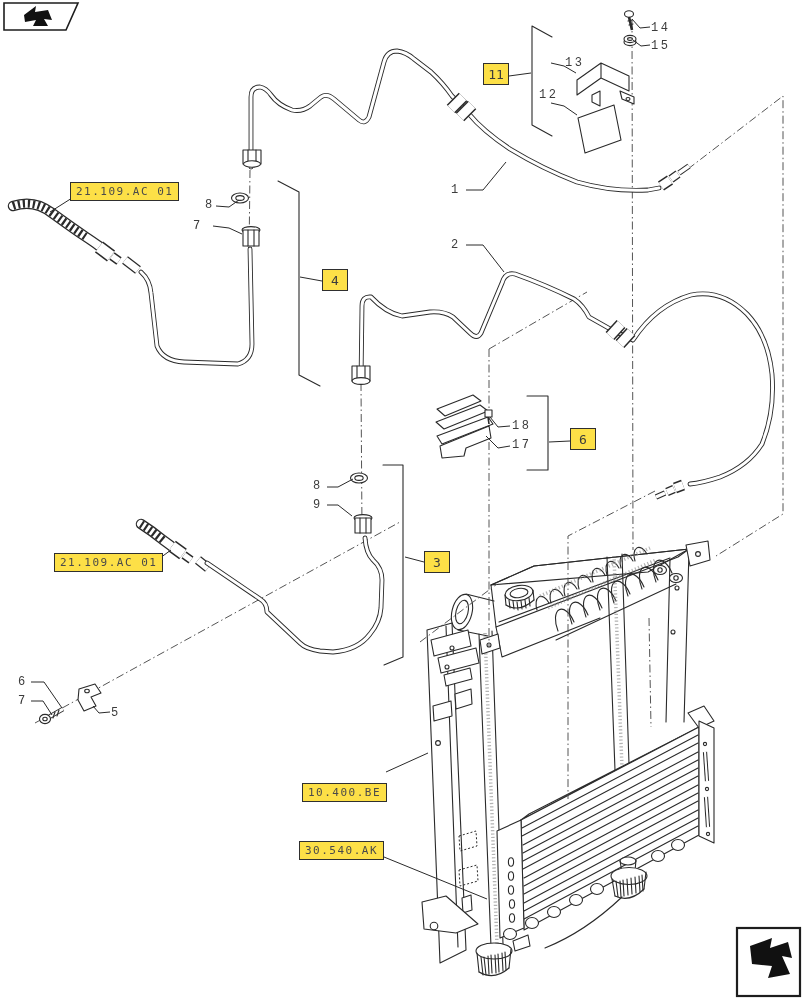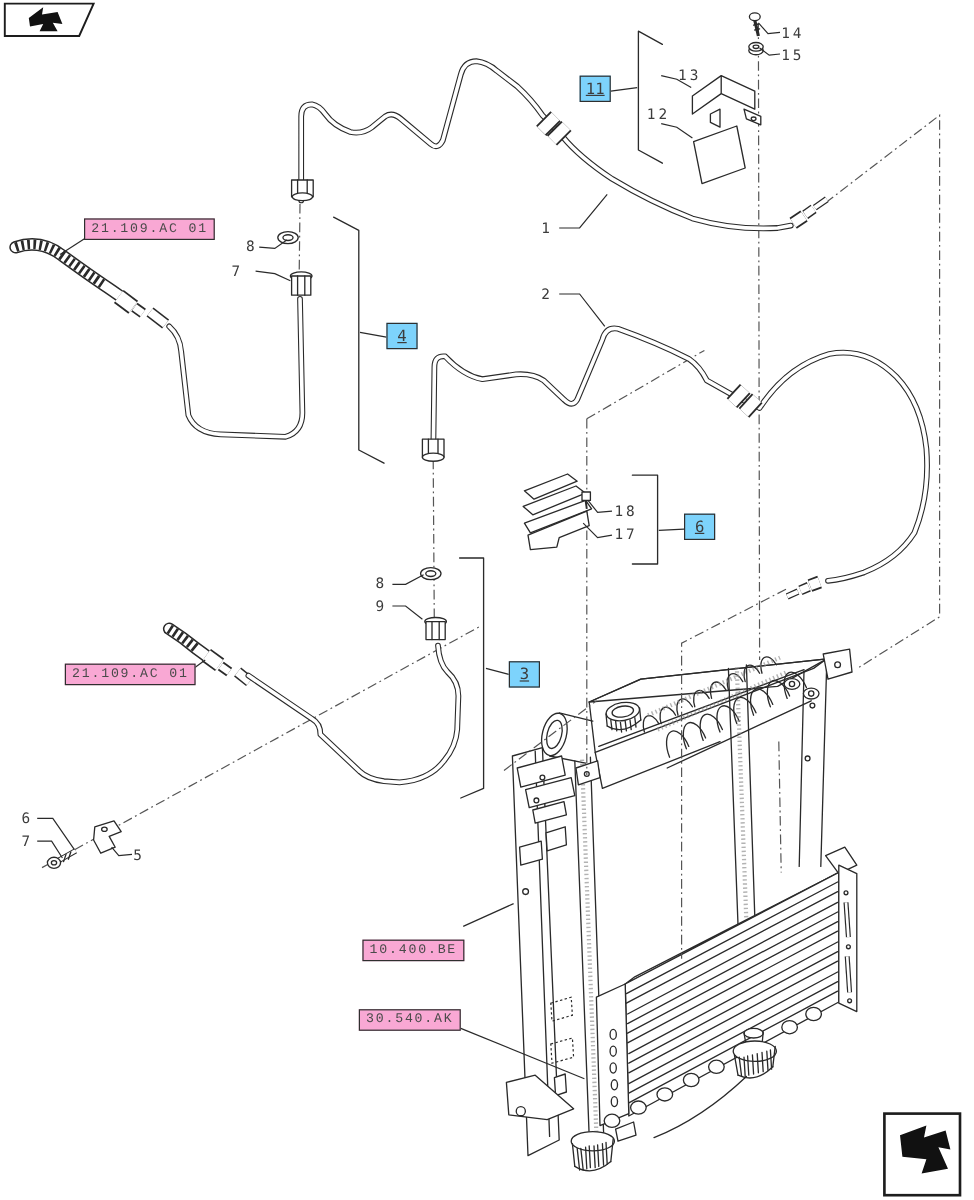--- a/index.html
+++ b/index.html
@@ -1,23 +1,23 @@
 <!DOCTYPE html>
 <html><head>
 <meta charset="utf-8">
 <style>
   html,body{margin:0;padding:0;background:#e8e8e8;}
   #stage{position:relative;width:812px;height:1000px;background:#ffffff;overflow:hidden;
          font-family:"DejaVu Sans Mono",monospace;}
   #art{position:absolute;left:0;top:0;}
-  .pn{position:absolute;font-size:12px;letter-spacing:2.5px;color:#3c3c3c;white-space:nowrap;}
-  .refbox{position:absolute;border:1.2px solid #2f2f2f;background:#f9a8d4;padding:2px 5px;
-          font-size:11px;letter-spacing:1.5px;color:#4a4a4a;white-space:nowrap;font-family:Liberation Mono, monospace;}
-  .gbox{position:absolute;border:1.2px solid #2f2f2f;background:#7dd3fc;width:24px;height:20px;
-        display:flex;align-items:center;justify-content:center;font-size:13px;color:#3c3c3c;text-decoration:underline;}
+  .pn{position:absolute;font-size:12px;letter-spacing:2.5px;color:#3c3c3c;white-space:nowrap;font-family:Liberation Mono, monospace;}
+  .refbox{position:absolute;border:1.2px solid #2f2f2f;background:#fde047;padding:2px 5px;
+          font-size:11px;letter-spacing:1.5px;color:#4a4a4a;white-space:nowrap;}
+  .gbox{position:absolute;border:1.2px solid #2f2f2f;background:#fde047;width:24px;height:20px;
+        display:flex;align-items:center;justify-content:center;font-size:13px;color:#3c3c3c;}
   
   .ln{stroke:#2a2a2a;stroke-width:1.1;fill:none;stroke-linejoin:round;stroke-linecap:round;}
   .fw{fill:#ffffff;stroke:#2a2a2a;stroke-width:1.1;stroke-linejoin:round;}
   .dd{stroke:#555;stroke-width:1;fill:none;stroke-dasharray:8 3 1.5 3;}
   .ld{stroke:#2a2a2a;stroke-width:1;fill:none;}
   .to{stroke:#2a2a2a;stroke-width:4.8;fill:none;stroke-linecap:round;stroke-linejoin:round;}
   .ti{stroke:#fff;stroke-width:3;fill:none;stroke-linecap:round;stroke-linejoin:round;}
   .ho{stroke:#2a2a2a;stroke-width:10.5;fill:none;stroke-linecap:round;}
   .hi{stroke:#fff;stroke-width:8;fill:none;stroke-linecap:round;}
   .hb{stroke:#2a2a2a;stroke-width:8;fill:none;stroke-dasharray:2.2 2.8;stroke-linecap:butt;}

